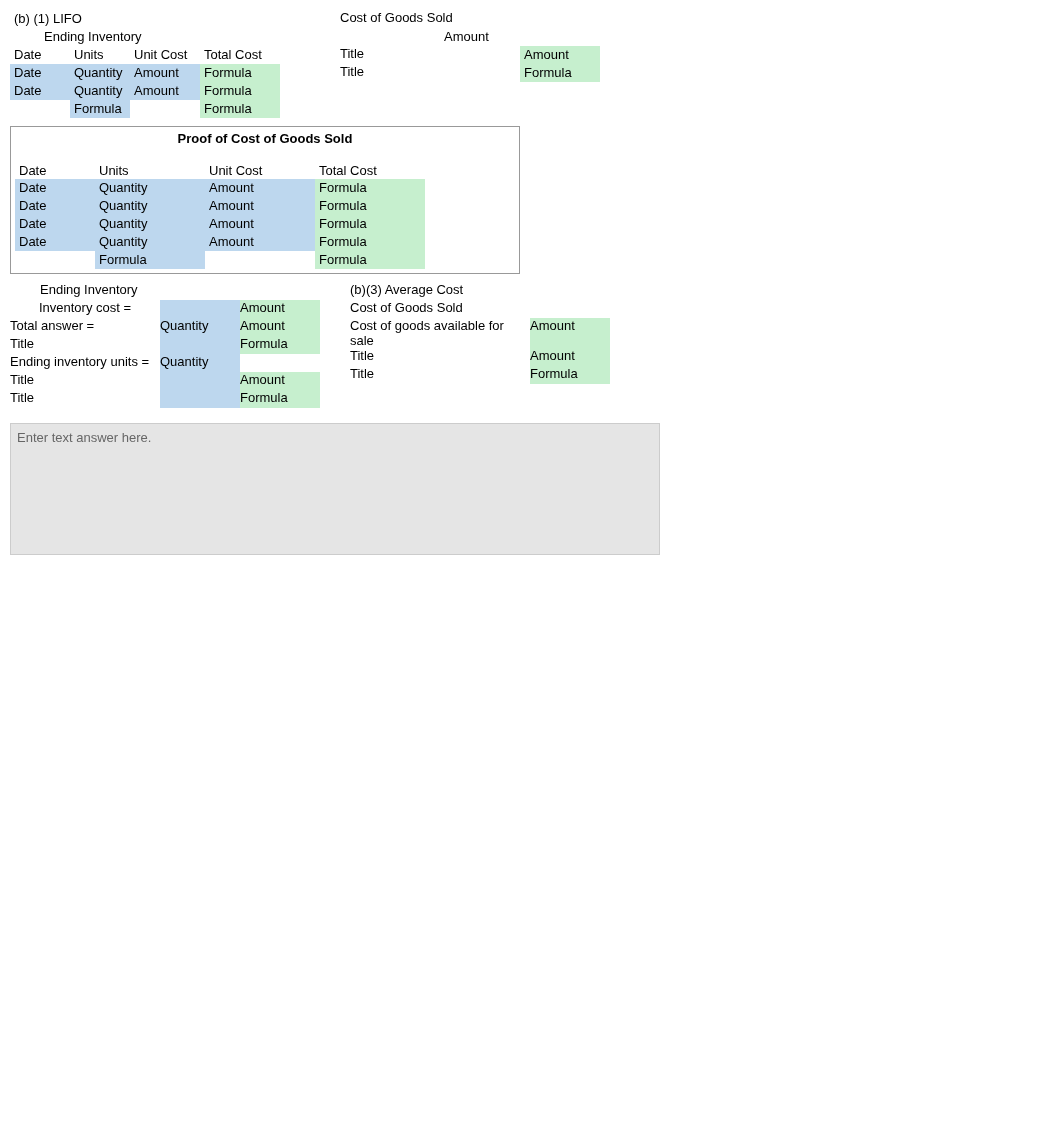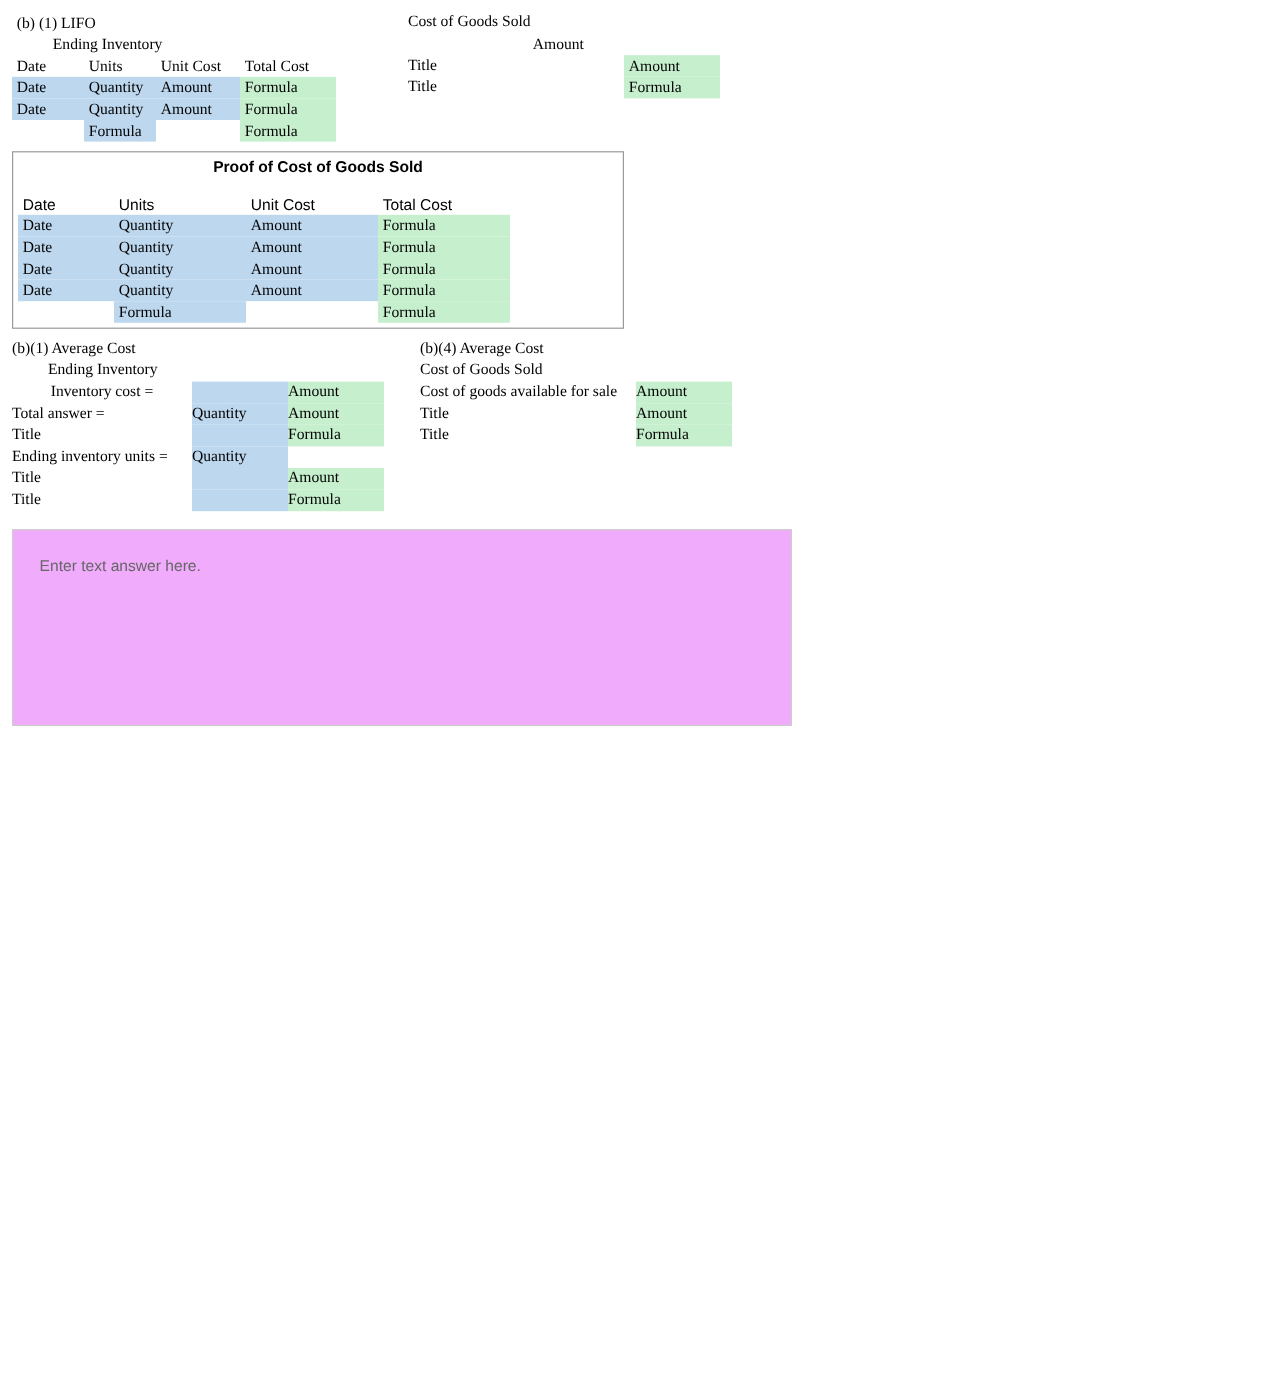--- a/index.html
+++ b/index.html
@@ -29,21 +29,20 @@
     }
     .left-panel {
       width: 330px;
     }
     .right-panel {
       width: 300px;
     }
     .data-row {
       display: flex;
       min-height: 18px;
-      font-family: Liberation Serif, serif;
     }
     .col-date { width: 60px; padding: 1px 4px; }
     .col-units { width: 60px; padding: 1px 4px; }
     .col-unit-cost { width: 70px; padding: 1px 4px; }
     .col-total-cost { width: 80px; padding: 1px 4px; }
     .col-amount { width: 80px; padding: 1px 4px; }
     
     .proof-section {
       border: 1px solid #999;
       margin: 8px 0;
@@ -67,22 +66,22 @@
       display: flex;
       gap: 0;
       margin-top: 8px;
     }
     
     .answer-box-container {
       margin-top: 15px;
       width: 650px;
       min-height: 120px;
       border: 1px solid #ccc;
-      background-color: #f0abfc;
-      padding: 22px;
+      background-color: #e5e5e5;
+      padding: 6px;
     }
     .answer-placeholder {
       color: #666;
     }
     .answer-content {
       width: 100%;
       min-height: 100px;
       background: transparent;
       border: none;
       outline: none;
@@ -195,23 +194,20 @@
       <span class="proof-col-units highlight-blue">Formula</span>
       <span class="proof-col-unit-cost"></span>
       <span class="proof-col-total highlight-green">Formula</span>
     </div>
   </div>
 
   <div class="avg-section">
 
     <div style="width:340px;">
       <div class="data-row">
-        <span>(b)(1)    Average Cost</span>
-      </div>
-      <div class="data-row">
         <span style="width:30px;"></span>
         <span>Ending Inventory</span>
       </div>
 
       <div class="data-row">
         <span style="width:150px;text-align:center;">Inventory cost =</span>
         <span style="width:80px;" class="highlight-blue"></span>
         <span style="width:80px;" class="highlight-green">Amount</span>
       </div>
 
@@ -240,21 +236,21 @@
 
       <div class="data-row">
         <span style="width:150px;">Title</span>
         <span style="width:80px;" class="highlight-blue"></span>
         <span style="width:80px;" class="highlight-green">Formula</span>
       </div>
     </div>
 
     <div style="width:300px;">
       <div class="data-row">
-        <span>(b)(4)    Average Cost</span>
+        <span>(b)(3)    Average Cost</span>
       </div>
       <div class="data-row">
         <span>Cost of Goods Sold</span>
       </div>
 
       <div class="data-row">
         <span style="width:180px;">Cost of goods available for sale</span>
         <span style="width:80px;" class="highlight-green">Amount</span>
       </div>
 

